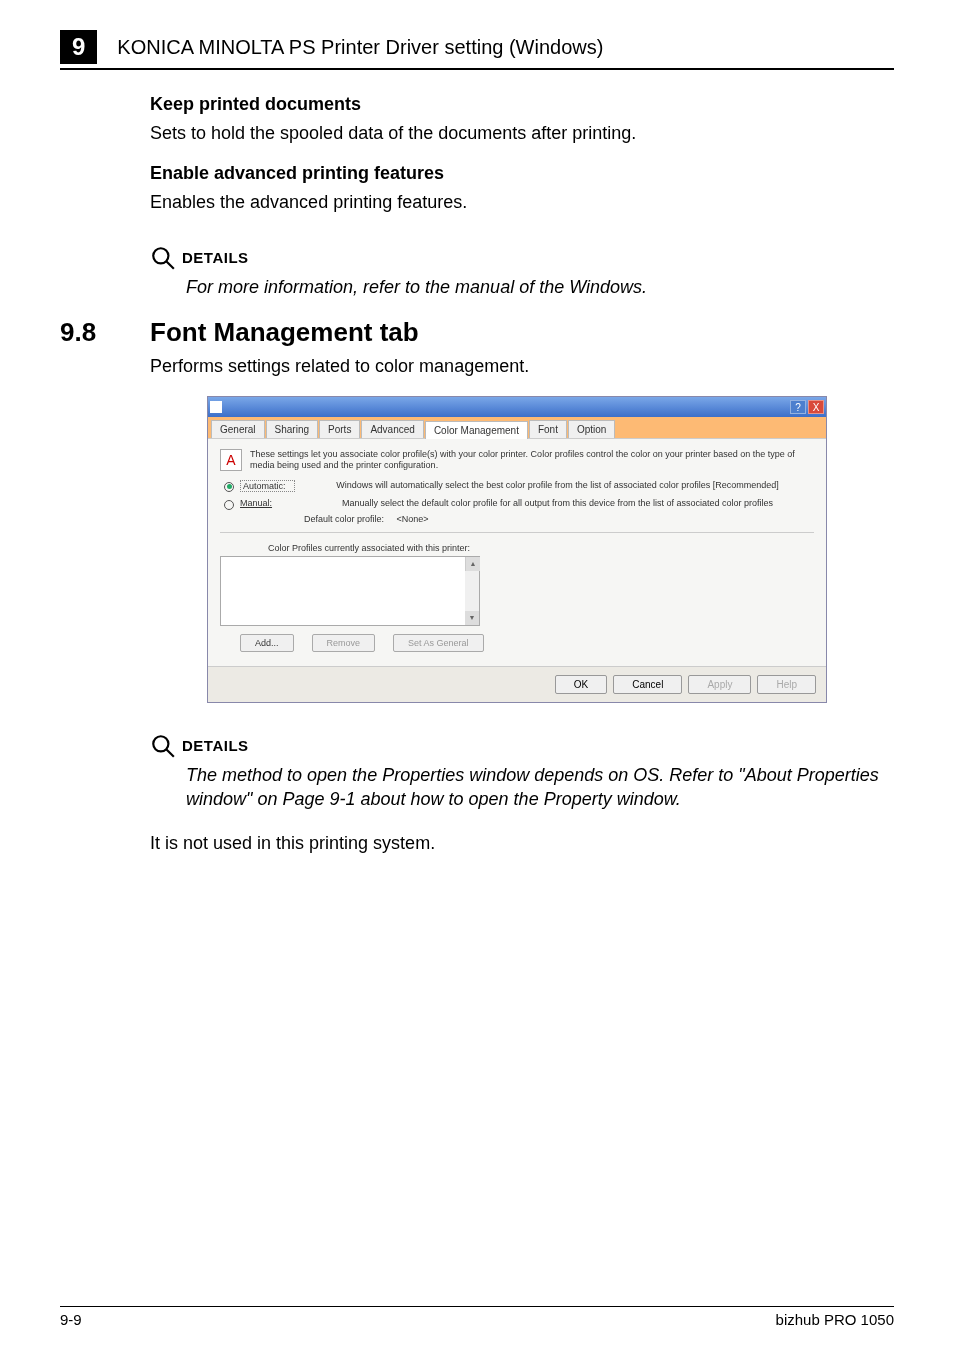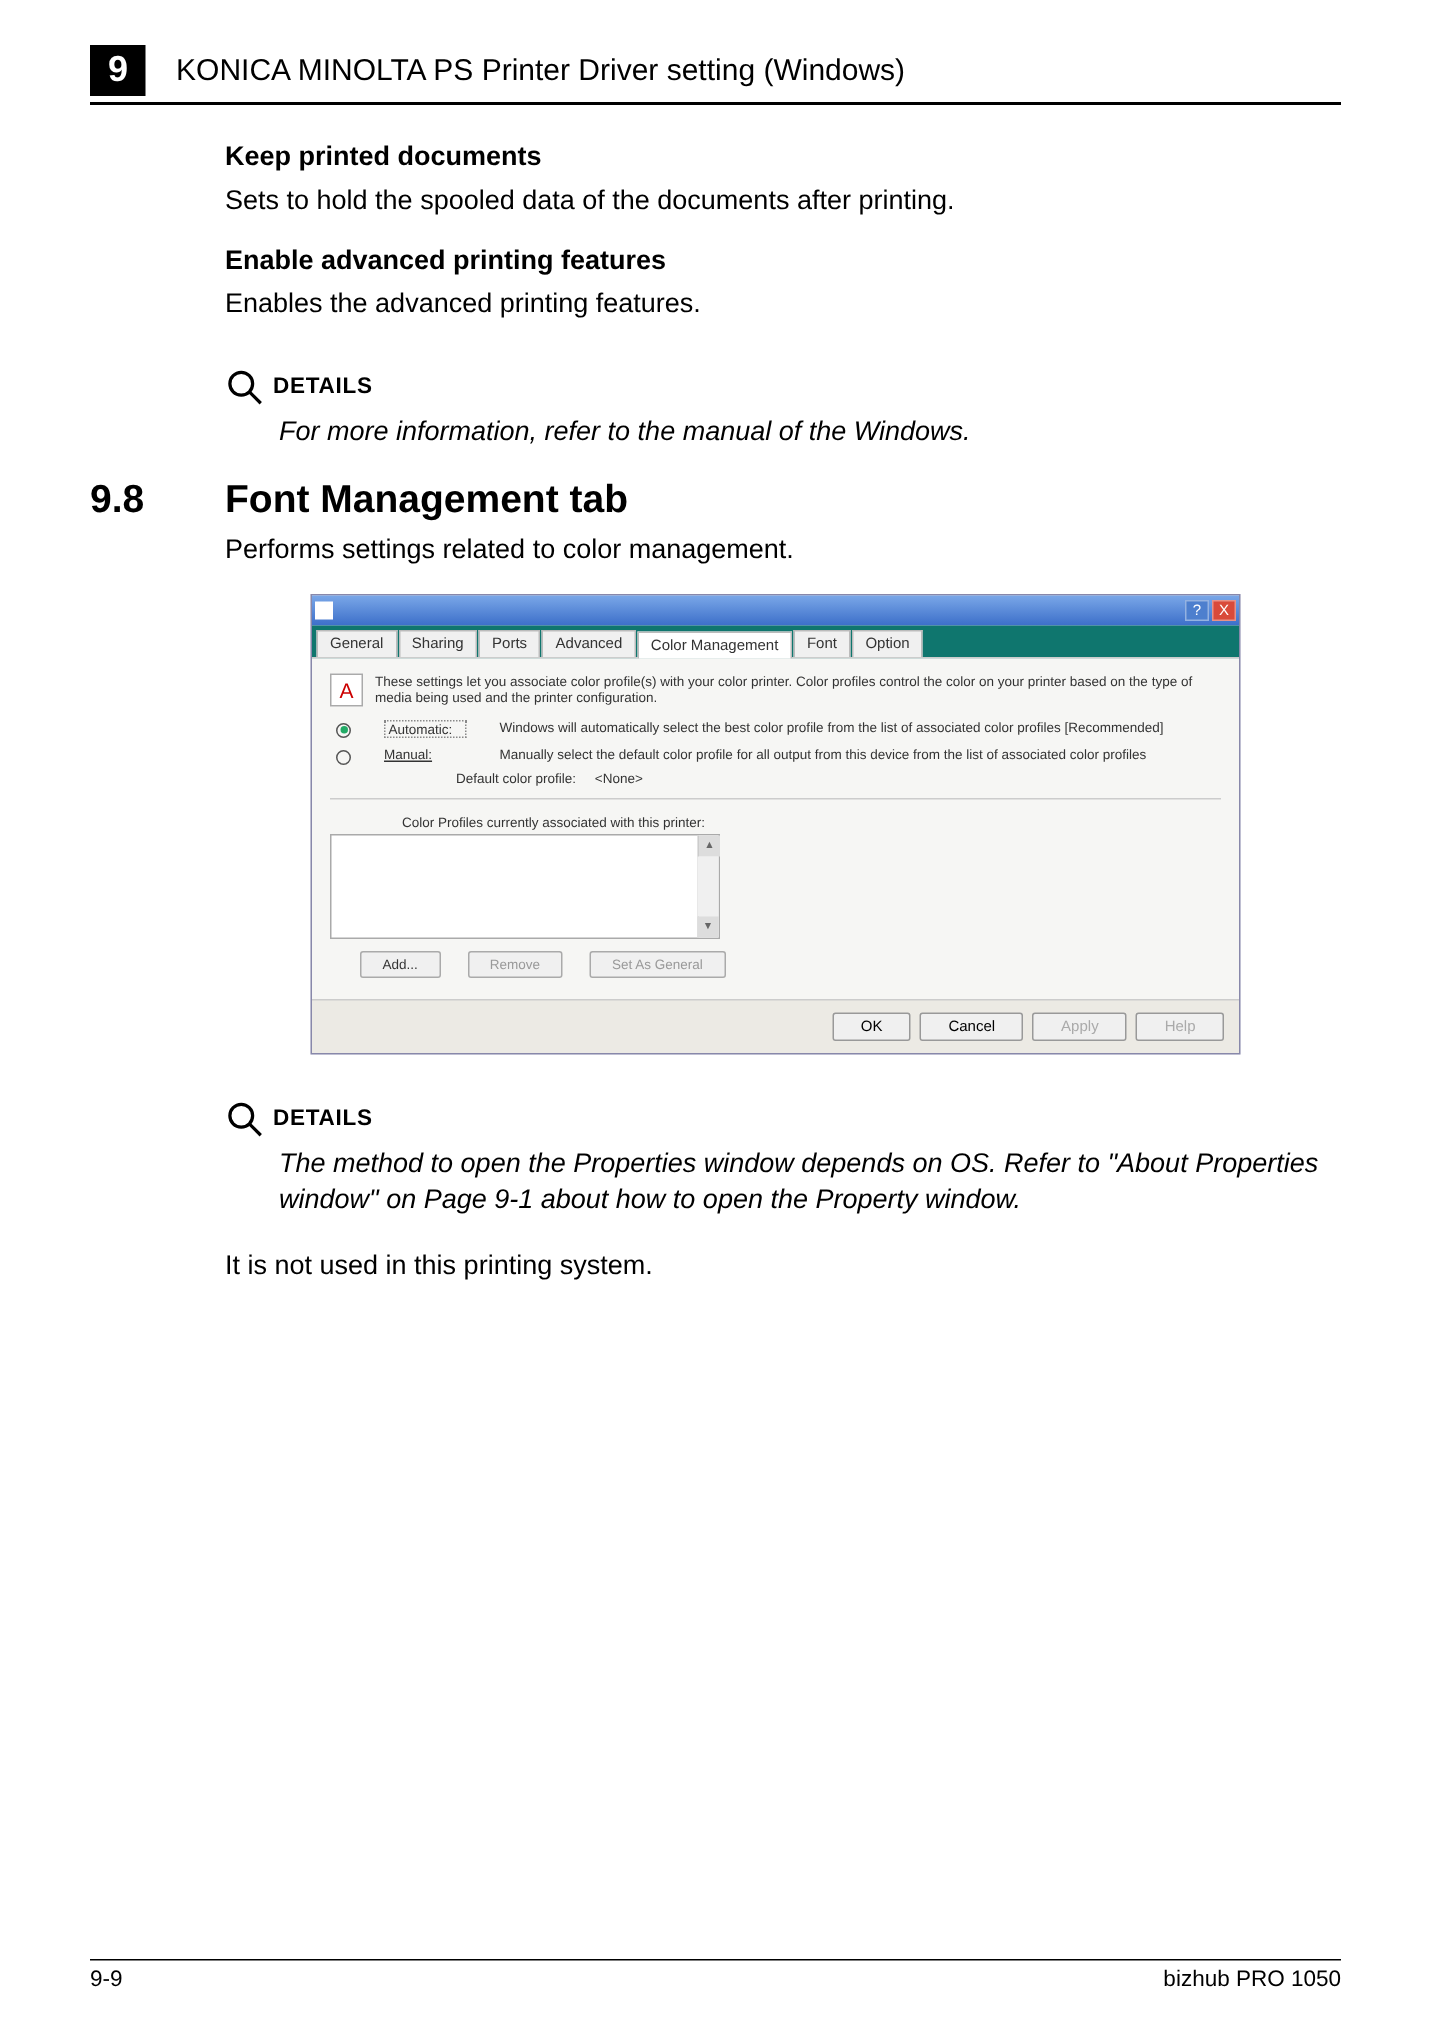--- a/index.html
+++ b/index.html
@@ -18,33 +18,33 @@
     .section-row { display: flex; align-items: baseline; margin-top: 10px; margin-left: -90px; }
     .sec-num { width: 90px; font-size: 26px; font-weight: bold; }
     .sec-title { font-size: 26px; font-weight: bold; }
     .screenshot { margin: 15px auto; width: 620px; border: 1px solid #88a; background: #eef0f6; }
     .titlebar { height: 20px; background: linear-gradient(#7aa7e8, #3c6fc9); display: flex; align-items: center; justify-content: space-between; padding: 0 2px; }
     .title-icon { width: 12px; height: 12px; background: #fff; }
     .title-btns { display: flex; gap: 2px; }
     .tbtn { width: 16px; height: 14px; display: flex; align-items: center; justify-content: center; font-size: 10px; color: #fff; border: 1px solid rgba(255,255,255,0.4); }
     .tbtn.help { background: #4d7fce; }
     .tbtn.close { background: #d94a3a; }
-    .tabs { display: flex; background: #0f766e; border-bottom: 1px solid #ccc; font-size: 10px; padding-top: 3px; padding-left: 3px; }
+    .tabs { display: flex; background: #fdba74; border-bottom: 1px solid #ccc; font-size: 10px; padding-top: 3px; padding-left: 3px; }
     .tab { padding: 3px 8px; border: 1px solid #bbb; border-bottom: none; margin-right: 1px; background: #f0f0f0; color: #333; }
     .tab.active { background: #fff; position: relative; top: 1px; }
     .tabbody { background: #f6f6f4; padding: 10px 12px 14px 12px; font-size: 10px; color: #333; }
     .intro-row { display: flex; align-items: flex-start; gap: 8px; margin-bottom: 8px; }
     .intro-icon { width: 22px; height: 22px; border: 1px solid #aaa; display: flex; align-items: center; justify-content: center; font-size: 14px; color: #c00; background: #fff; }
     .intro-text { flex: 1; font-size: 9px; line-height: 1.25; }
-    .radio-row { display: flex; align-items: flex-start; gap: 22px; margin: 6px 0 4px 4px; }
+    .radio-row { display: flex; align-items: flex-start; gap: 6px; margin: 6px 0 4px 4px; }
     .radio { width: 10px; height: 10px; border: 1px solid #555; border-radius: 50%; flex: 0 0 auto; margin-top: 2px; display: flex; align-items: center; justify-content: center; }
     .radio.selected::after { content: ""; width: 5px; height: 5px; background: #2a6; border-radius: 50%; display: block; }
     .radio-lbl { width: 55px; font-size: 9px; text-decoration: underline; }
     .radio-lbl.sel { border: 1px dotted #888; padding: 0 2px; text-decoration: none; }
-    .radio-desc { font-size: 9px; flex: 1; }
+    .radio-desc { font-size: 9px; flex: 1; text-align: center; }
     .sub-default { margin-left: 84px; font-size: 9px; margin-top: 2px; margin-bottom: 8px; }
     .assoc-label { font-size: 9px; margin-top: 10px; margin-left: 48px; }
     .listbox { width: 260px; height: 70px; background: #fff; border: 1px solid #aaa; margin-top: 3px; position: relative; }
     .listbox .scrollbar { position: absolute; right: 0; top: 0; width: 14px; height: 100%; background: #eee; border-left: 1px solid #ccc; }
     .listbox .arrow { width: 14px; height: 14px; background: #ddd; display: flex; align-items: center; justify-content: center; font-size: 7px; color: #666; }
     .listbox .track { position: absolute; top: 14px; bottom: 14px; right: 0; width: 14px; background: #f0f0f0; }
     .listbox .ar-bottom { position: absolute; bottom: 0; right: 0; }
     .btn-row { display: flex; gap: 18px; margin-top: 8px; margin-left: 20px; }
     .win-btn { font-size: 9px; padding: 3px 14px; border: 1px solid #aaa; background: #f0f0f0; border-radius: 2px; }
     .win-btn.disabled { color: #999; }

